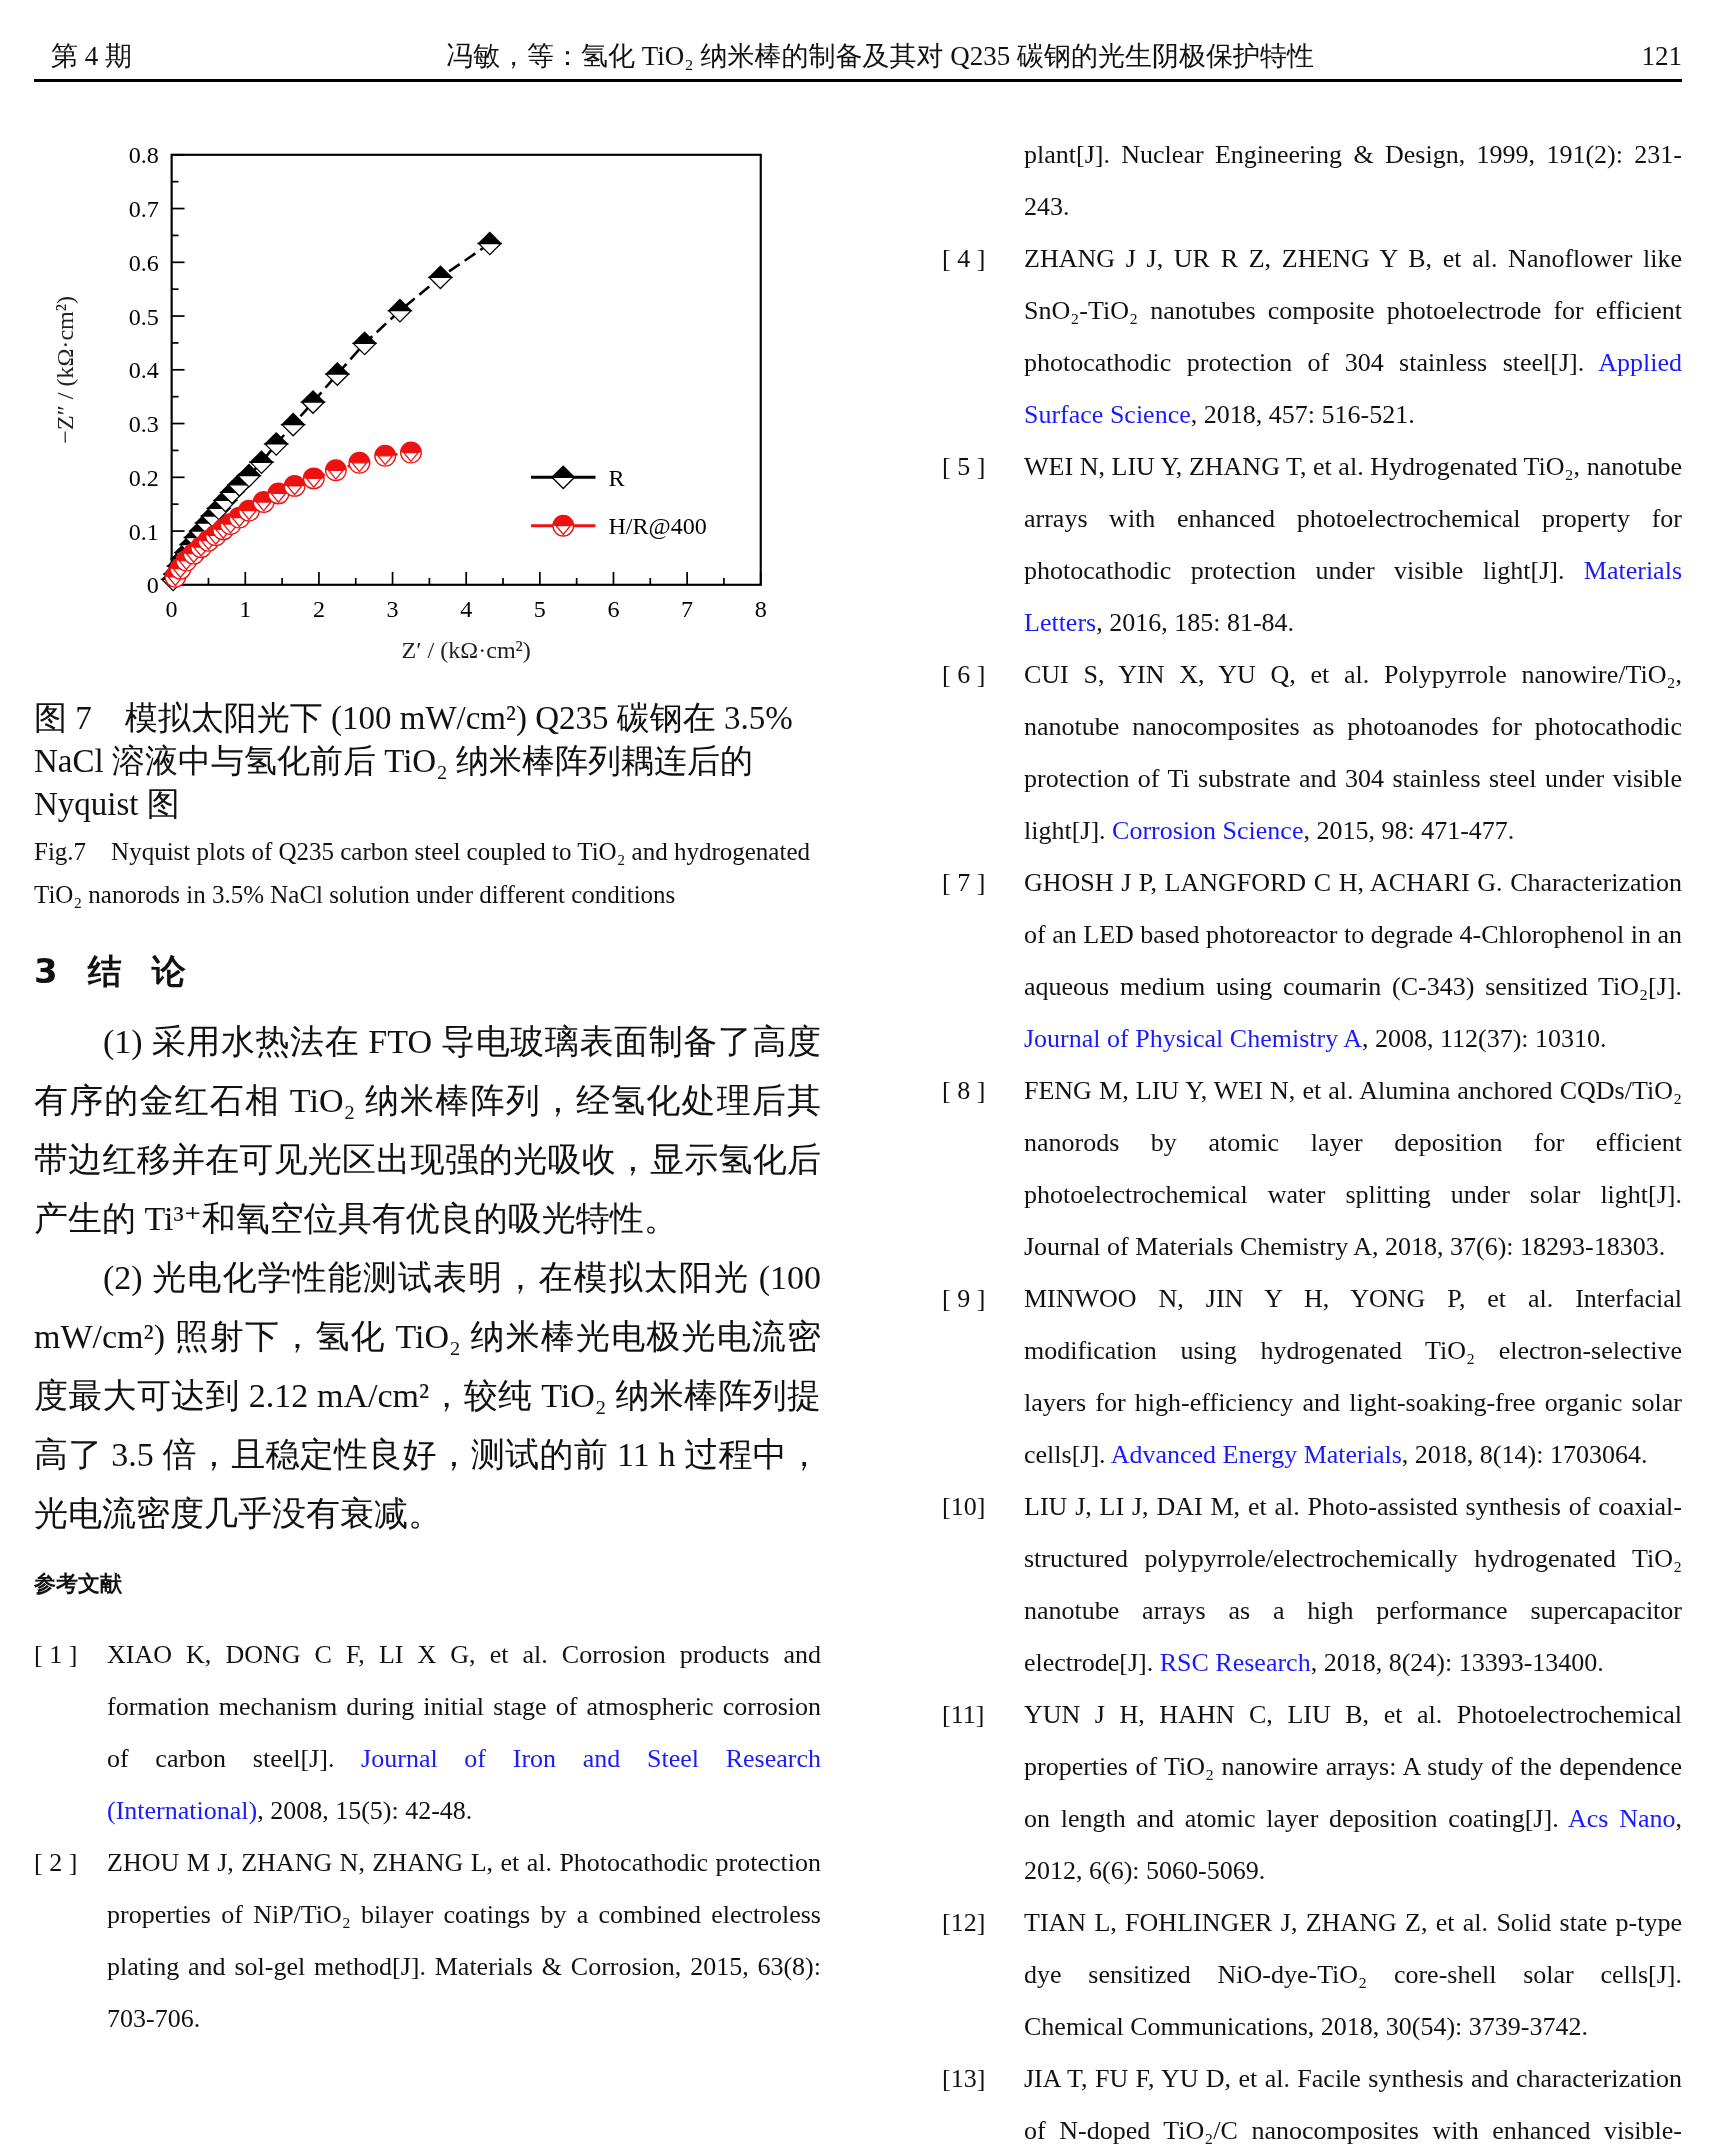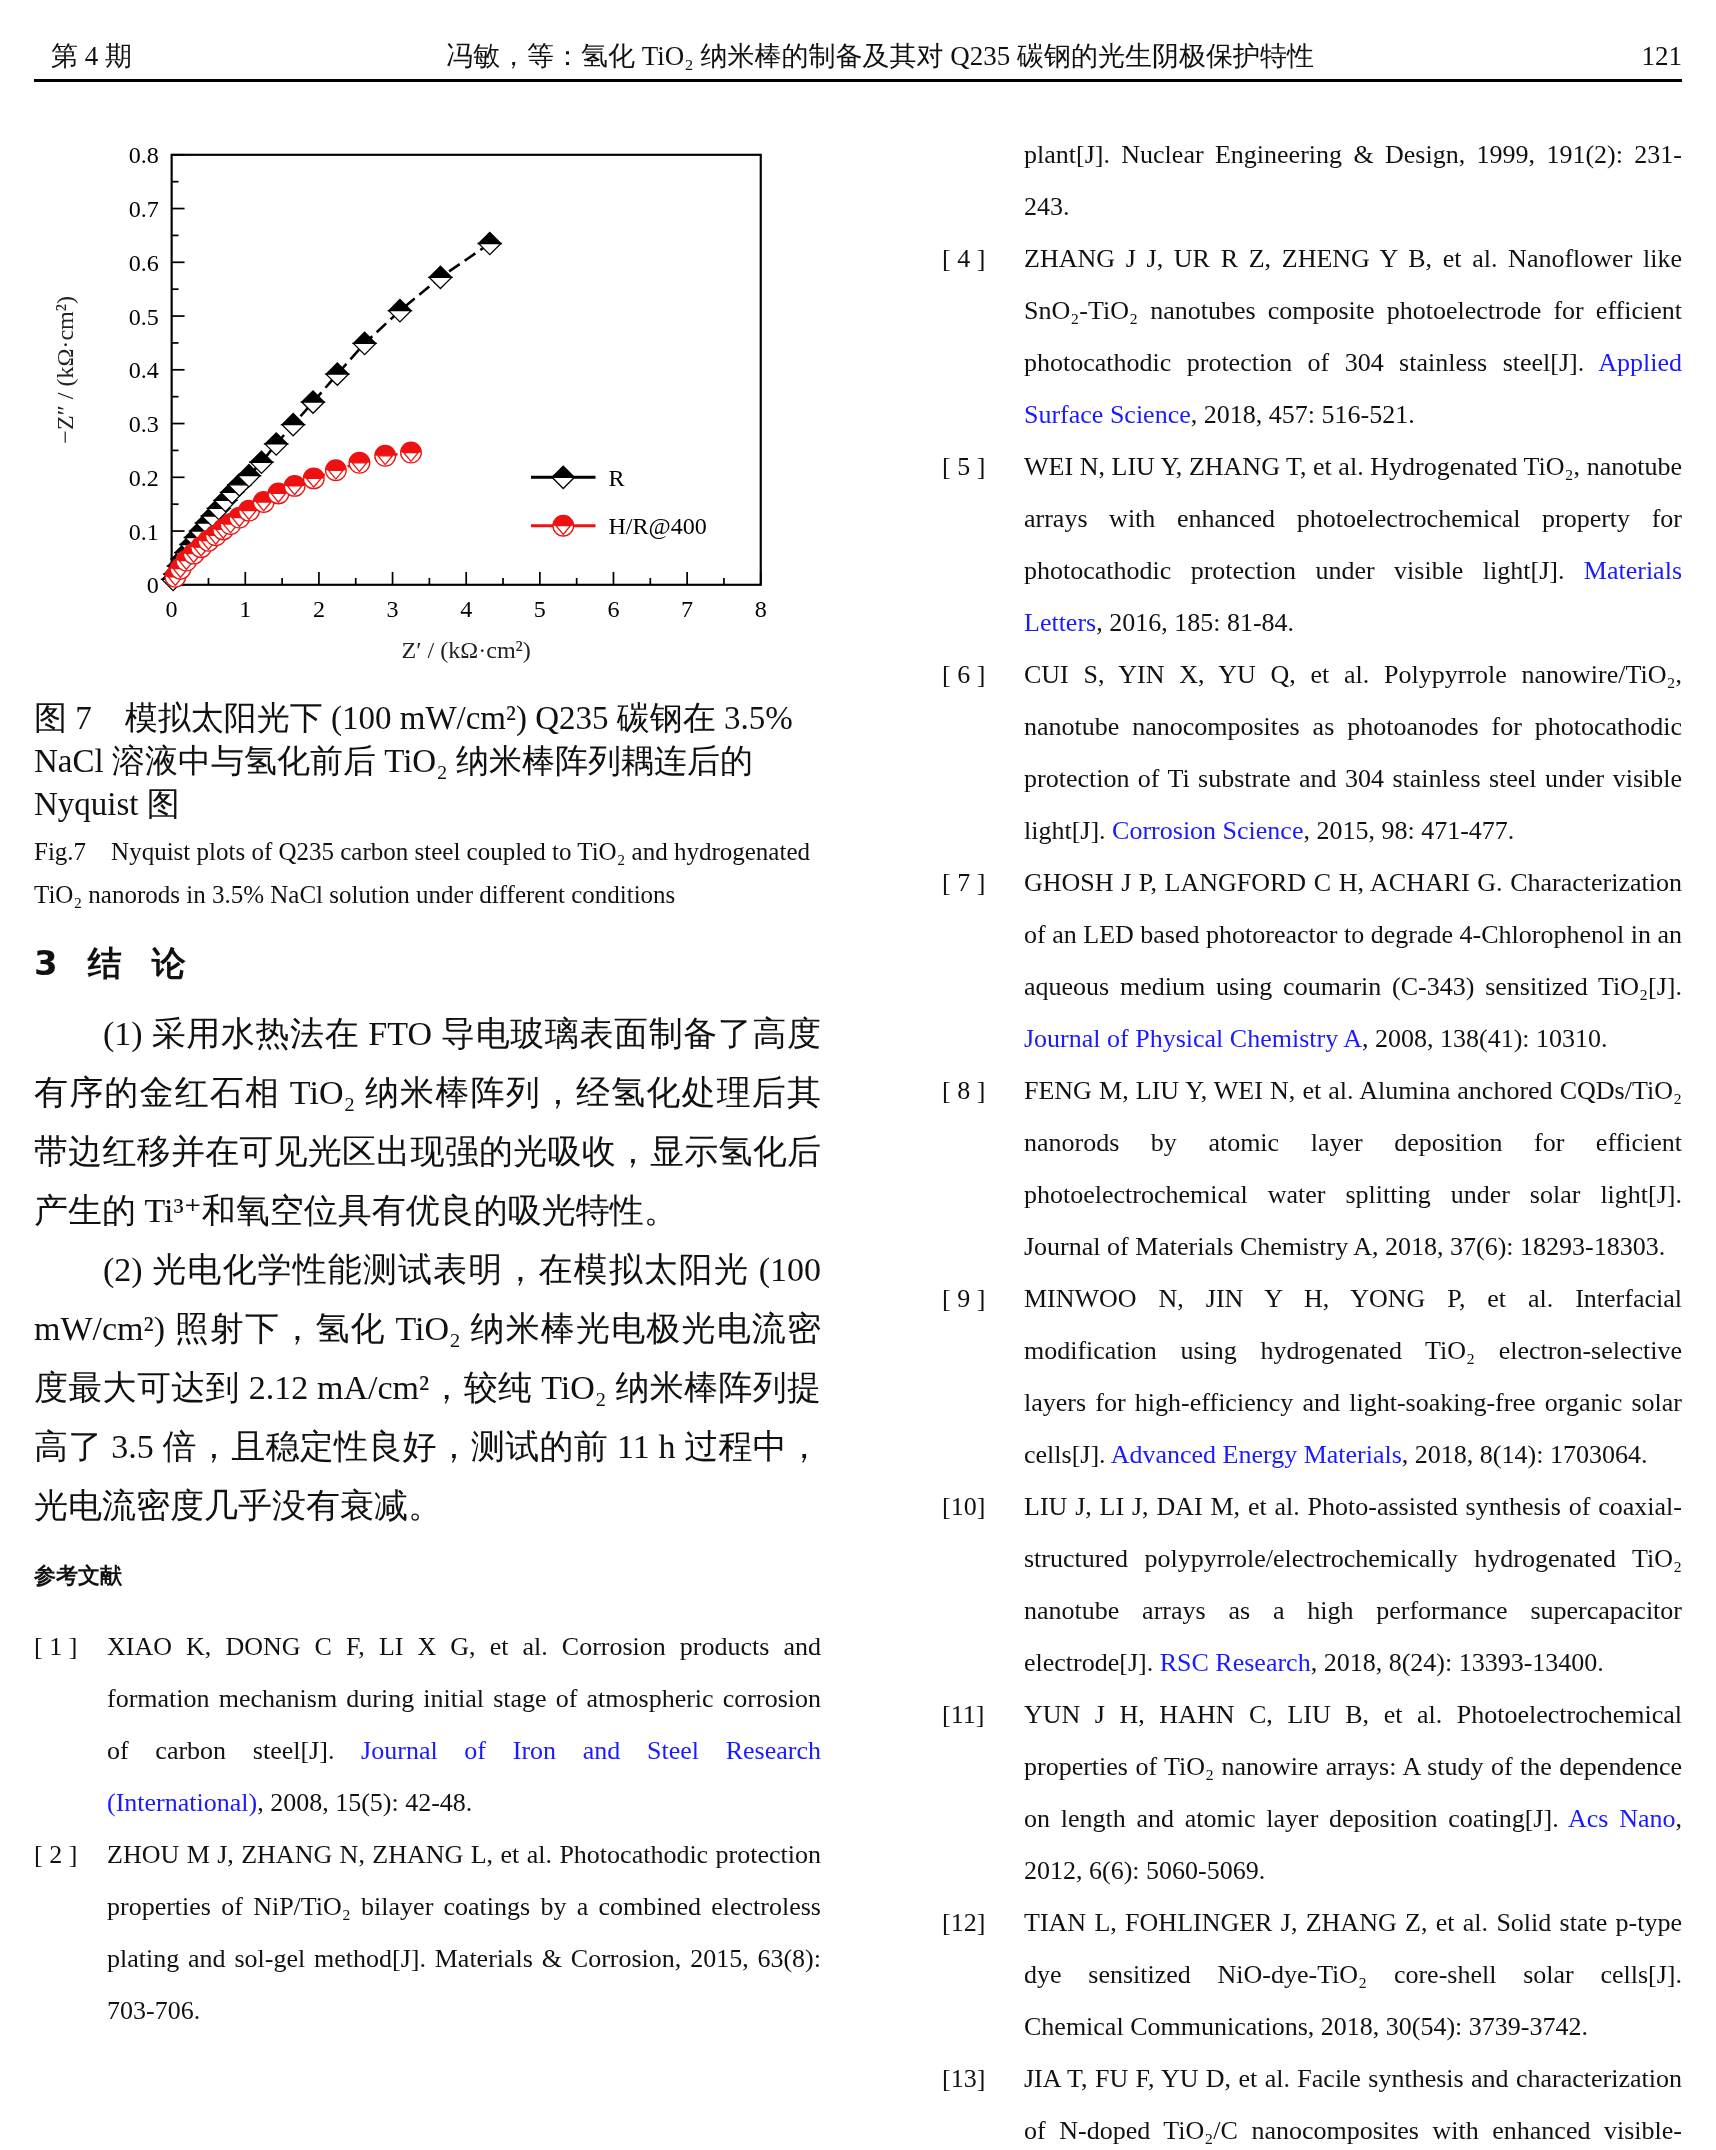--- a/index.html
+++ b/index.html
@@ -21,21 +21,21 @@
 
   
   .figure { position: relative; width: 787px; height: 559px; }
   .chart-svg { position: absolute; left: 0; top: 0; }
 
   .caption-cn { font-size: 33px; line-height: 43px; margin-top: 8.6px; }
   .caption-en { font-size: 25px; line-height: 43px; margin-top: 4.3px; }
 
   .section-title {
     font-family: "DejaVu Sans", "Liberation Sans", sans-serif;
-    font-weight: bold; font-size: 34px; margin-top: 25px; margin-bottom: 17px;
+    font-weight: bold; font-size: 34px; margin-top: 33px; margin-bottom: 17px;
   }
   .section-title .num { margin-right: 30px; }
   .section-title .word { letter-spacing: 30px; }
 
   .para { font-size: 34px; line-height: 59px; text-indent: 69px; text-align: justify; margin: 0; }
   .refs-title {
     font-family: "DejaVu Sans", "Liberation Sans", sans-serif;
     font-weight: bold; font-size: 22px; margin-top: 26px; margin-bottom: 30px;
   }
 
@@ -245,21 +245,21 @@
       <div class="ref"><span class="idx">[ 2 ]</span><span>ZHOU M J, ZHANG N, ZHANG L, et al. Photocathodic protection properties of NiP/TiO₂ bilayer coatings by a combined electroless plating and sol-gel method[J]. Materials &amp; Corrosion, 2015, 63(8): 703-706.</span></div>
     </div>
 </div>
 
 <div class="col-right">
   <div class="ref cont">plant[J]. Nuclear Engineering &amp; Design, 1999, 191(2): 231-243.</div>
   <div id="refs-right">
       <div class="ref"><span class="idx">[ 4 ]</span><span>ZHANG J J, UR R Z, ZHENG Y B, et al. Nanoflower like SnO₂-TiO₂ nanotubes composite photoelectrode for efficient photocathodic protection of 304 stainless steel[J]. </span><span class="journal">Applied Surface Science</span><span>, 2018, 457: 516-521.</span></div>
       <div class="ref"><span class="idx">[ 5 ]</span><span>WEI N, LIU Y, ZHANG T, et al. Hydrogenated TiO₂, nanotube arrays with enhanced photoelectrochemical property for photocathodic protection under visible light[J]. </span><span class="journal">Materials Letters</span><span>, 2016, 185: 81-84.</span></div>
       <div class="ref"><span class="idx">[ 6 ]</span><span>CUI S, YIN X, YU Q, et al. Polypyrrole nanowire/TiO₂, nanotube nanocomposites as photoanodes for photocathodic protection of Ti substrate and 304 stainless steel under visible light[J]. </span><span class="journal">Corrosion Science</span><span>, 2015, 98: 471-477.</span></div>
-      <div class="ref"><span class="idx">[ 7 ]</span><span>GHOSH J P, LANGFORD C H, ACHARI G. Characterization of an LED based photoreactor to degrade 4-Chlorophenol in an aqueous medium using coumarin (C-343) sensitized TiO₂[J]. </span><span class="journal">Journal of Physical Chemistry A</span><span>, 2008, 138(41): 10310.</span></div>
+      <div class="ref"><span class="idx">[ 7 ]</span><span>GHOSH J P, LANGFORD C H, ACHARI G. Characterization of an LED based photoreactor to degrade 4-Chlorophenol in an aqueous medium using coumarin (C-343) sensitized TiO₂[J]. </span><span class="journal">Journal of Physical Chemistry A</span><span>, 2008, 112(37): 10310.</span></div>
       <div class="ref"><span class="idx">[ 8 ]</span><span>FENG M, LIU Y, WEI N, et al. Alumina anchored CQDs/TiO₂ nanorods by atomic layer deposition for efficient photoelectrochemical water splitting under solar light[J]. Journal of Materials Chemistry A, 2018, 37(6): 18293-18303.</span></div>
       <div class="ref"><span class="idx">[ 9 ]</span><span>MINWOO N, JIN Y H, YONG P, et al. Interfacial modification using hydrogenated TiO₂ electron-selective layers for high-efficiency and light-soaking-free organic solar cells[J]. </span><span class="journal">Advanced Energy Materials</span><span>, 2018, 8(14): 1703064.</span></div>
       <div class="ref"><span class="idx">[10]</span><span>LIU J, LI J, DAI M, et al. Photo-assisted synthesis of coaxial-structured polypyrrole/electrochemically hydrogenated TiO₂ nanotube arrays as a high performance supercapacitor electrode[J]. </span><span class="journal">RSC Research</span><span>, 2018, 8(24): 13393-13400.</span></div>
       <div class="ref"><span class="idx">[11]</span><span>YUN J H, HAHN C, LIU B, et al. Photoelectrochemical properties of TiO₂ nanowire arrays: A study of the dependence on length and atomic layer deposition coating[J]. </span><span class="journal">Acs Nano</span><span>, 2012, 6(6): 5060-5069.</span></div>
       <div class="ref"><span class="idx">[12]</span><span>TIAN L, FOHLINGER J, ZHANG Z, et al. Solid state p-type dye sensitized NiO-dye-TiO₂ core-shell solar cells[J]. Chemical Communications, 2018, 30(54): 3739-3742.</span></div>
       <div class="ref"><span class="idx">[13]</span><span>JIA T, FU F, YU D, et al. Facile synthesis and characterization of N-doped TiO₂/C nanocomposites with enhanced visible-light photocatalytic performance[J]. </span></div>
     </div>
 </div>
 
 

